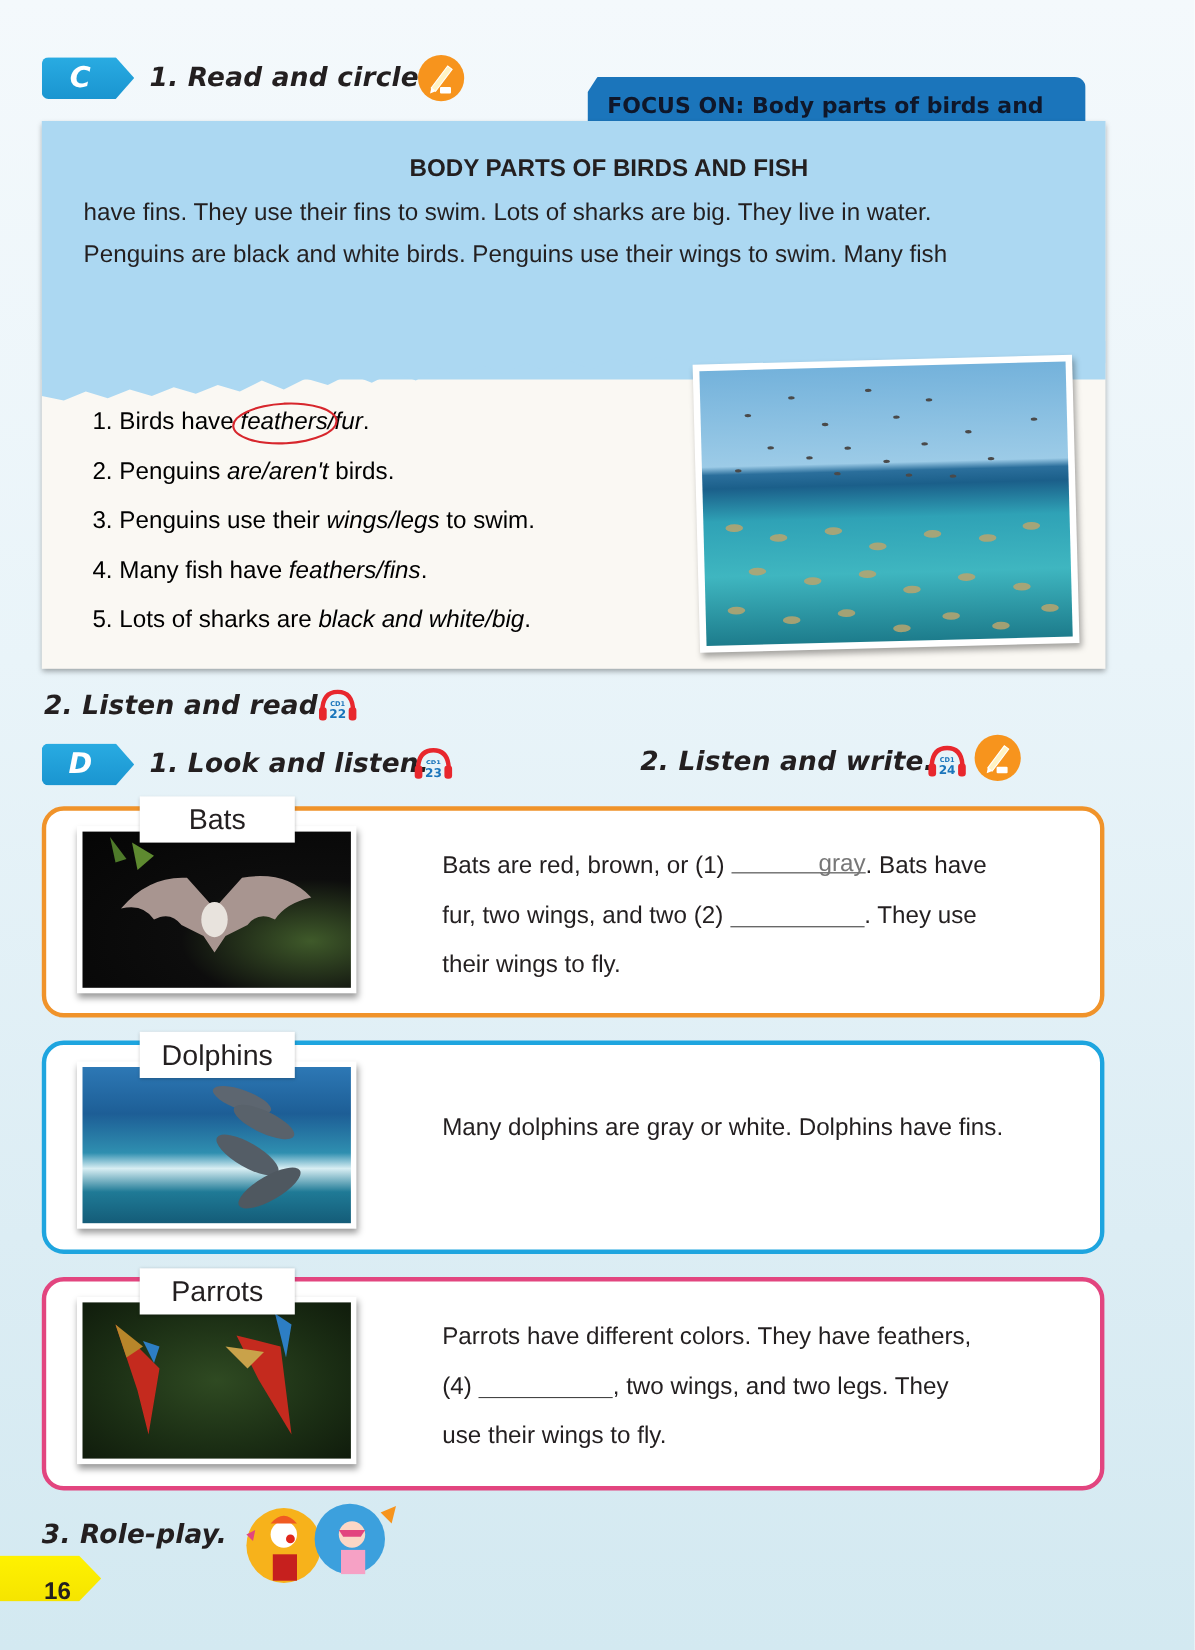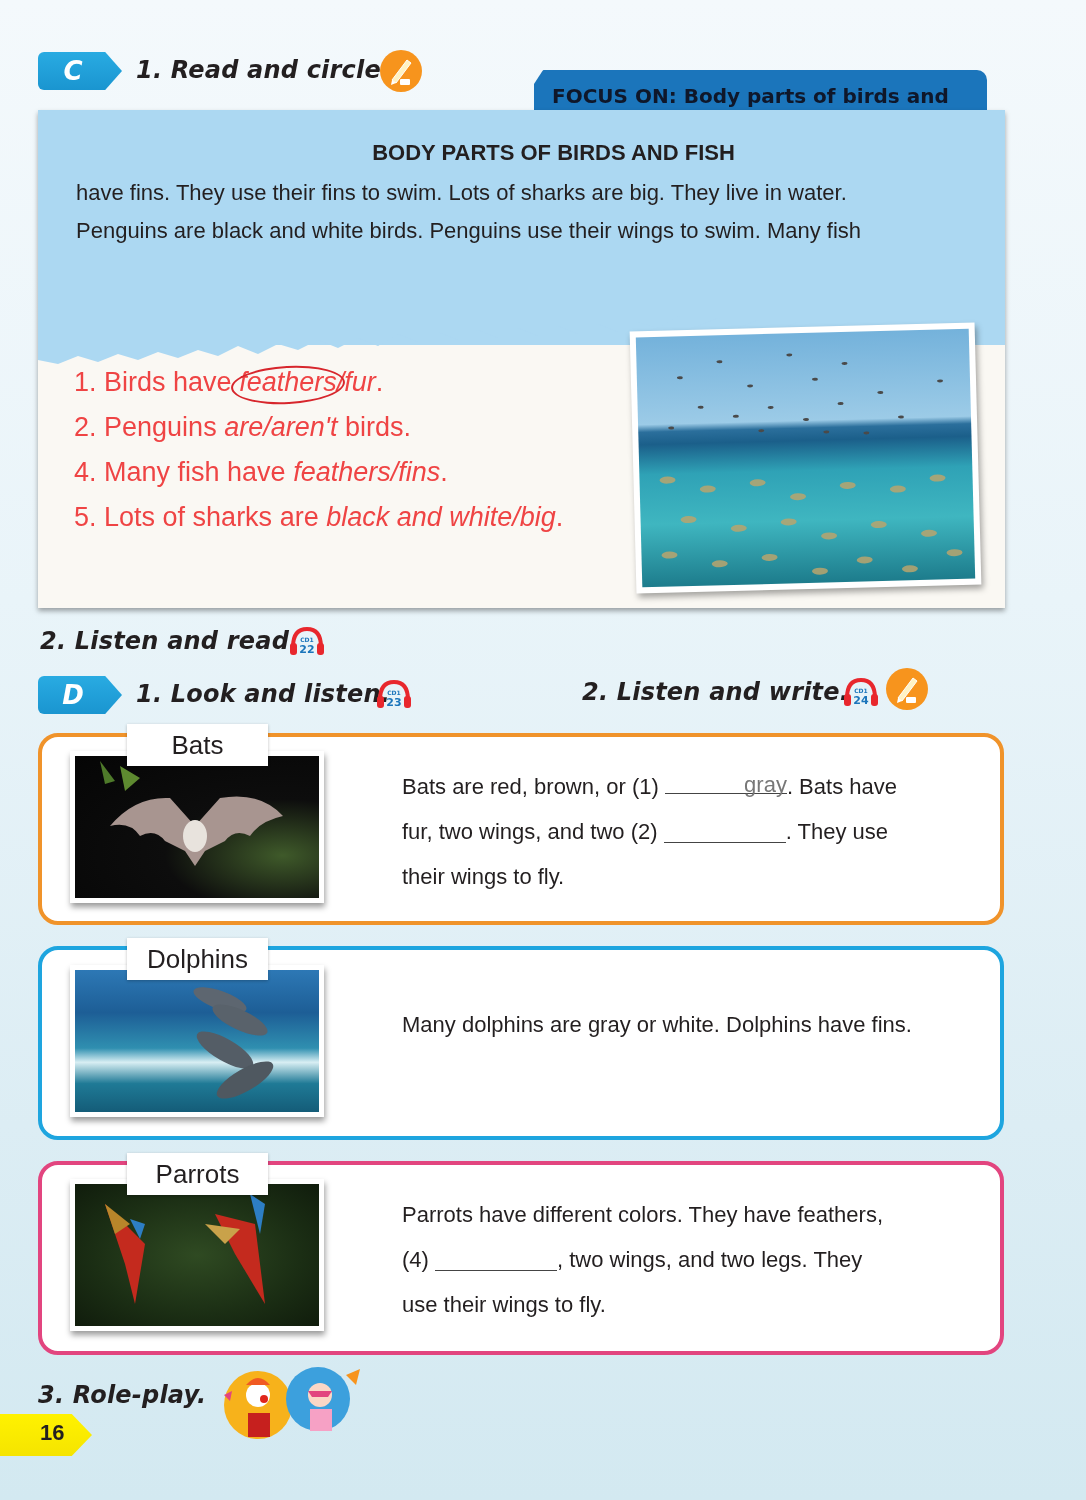--- a/index.html
+++ b/index.html
@@ -61,22 +61,22 @@
     font-family: "Liberation Sans", sans-serif;
     margin-left: 32px;
   }
   .reading-para {
     position: absolute; left: 38px; top: 64px; width: 920px;
     font-size: 22px; line-height: 37.5px; color: #231f20;
     font-family: "Liberation Sans", sans-serif;
   }
 
   .questions {
-    position: absolute; left: 36px; top: 250px;
-    font-family: "Liberation Sans", sans-serif; font-size: 27px; color: #ef4444;
+    position: absolute; left: 46px; top: 250px;
+    font-family: "Liberation Sans", sans-serif; font-size: 22px; color: #000000;
   }
   .q-row { height: 45px; line-height: 45px; white-space: nowrap; position: relative; }
   .q-row i { font-style: italic; }
   .circled {
     position: relative; display: inline-block;
   }
   .circled::after {
     content: ""; position: absolute; left: -8px; top: 6px; width: calc(100% + 12px); height: 34px;
     border: 2.5px solid #d7262c; border-radius: 50%;
     transform: rotate(-3deg);
@@ -122,21 +122,21 @@
     display: inline-block; width: 122px; border-bottom: 1.5px solid #444; height: 26px;
     vertical-align: baseline; text-align: right; position: relative; top: 4px;
   }
   .blank-answer { color: #777; position: relative; top: -6px; text-decoration: none; }
 
   
   .page-tag {
     position: absolute; left: 0; top: 1414px; width: 92px; height: 42px;
     background: linear-gradient(180deg, #fff200 0%, #f5e400 100%);
     clip-path: polygon(0 0, 78% 0, 100% 50%, 78% 100%, 0 100%);
-    font-weight: bold; font-size: 22px; color: #231f20; padding: 6px 0 0 40px;
+    font-weight: bold; font-size: 22px; color: #231f20; padding: 20px 0 0 40px;
     font-family: "Liberation Sans", sans-serif;
   }
 </style>
 </head>
 <body>
 
 <div class="sec-tag" style="left:38px; top:52px;">
     <span>C</span>
   </div>
 <div class="heading" style="left:136px; top:56px;">1. Read and circle.</div>
@@ -162,20 +162,24 @@
   </div>
 
   <div class="questions">
     <div class="q-row">
       <span>1.</span>
       <span>Birds have </span><i class="circled">feathers</i><i>/</i><i>fur</i><span>.</span>
     </div>
     <div class="q-row">
       <span>2.</span>
       <span>Penguins </span><i>are</i><i>/</i><i>aren't</i><span> birds.</span>
+    </div>
+    <div class="q-row">
+      <span>3.</span>
+      <span>Penguins use their </span><i>wings</i><i>/</i><i>legs</i><span> to swim.</span>
     </div>
     <div class="q-row">
       <span>4.</span>
       <span>Many fish have </span><i>feathers</i><i>/</i><i>fins</i><span>.</span>
     </div>
     <div class="q-row">
       <span>5.</span>
       <span>Lots of sharks are </span><i>black and white</i><i>/</i><i>big</i><span>.</span>
     </div>
   </div>

